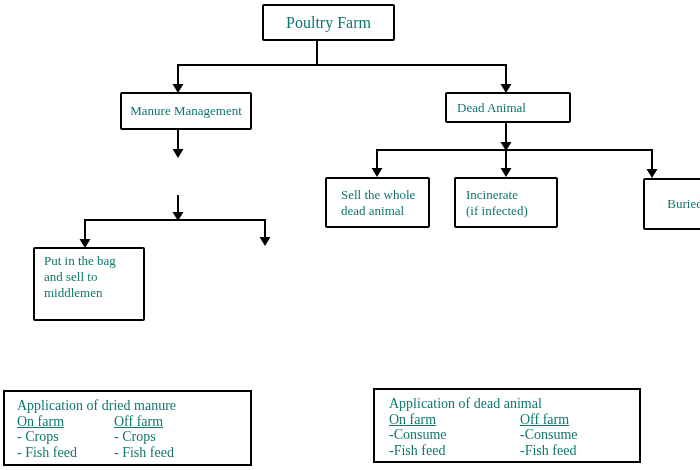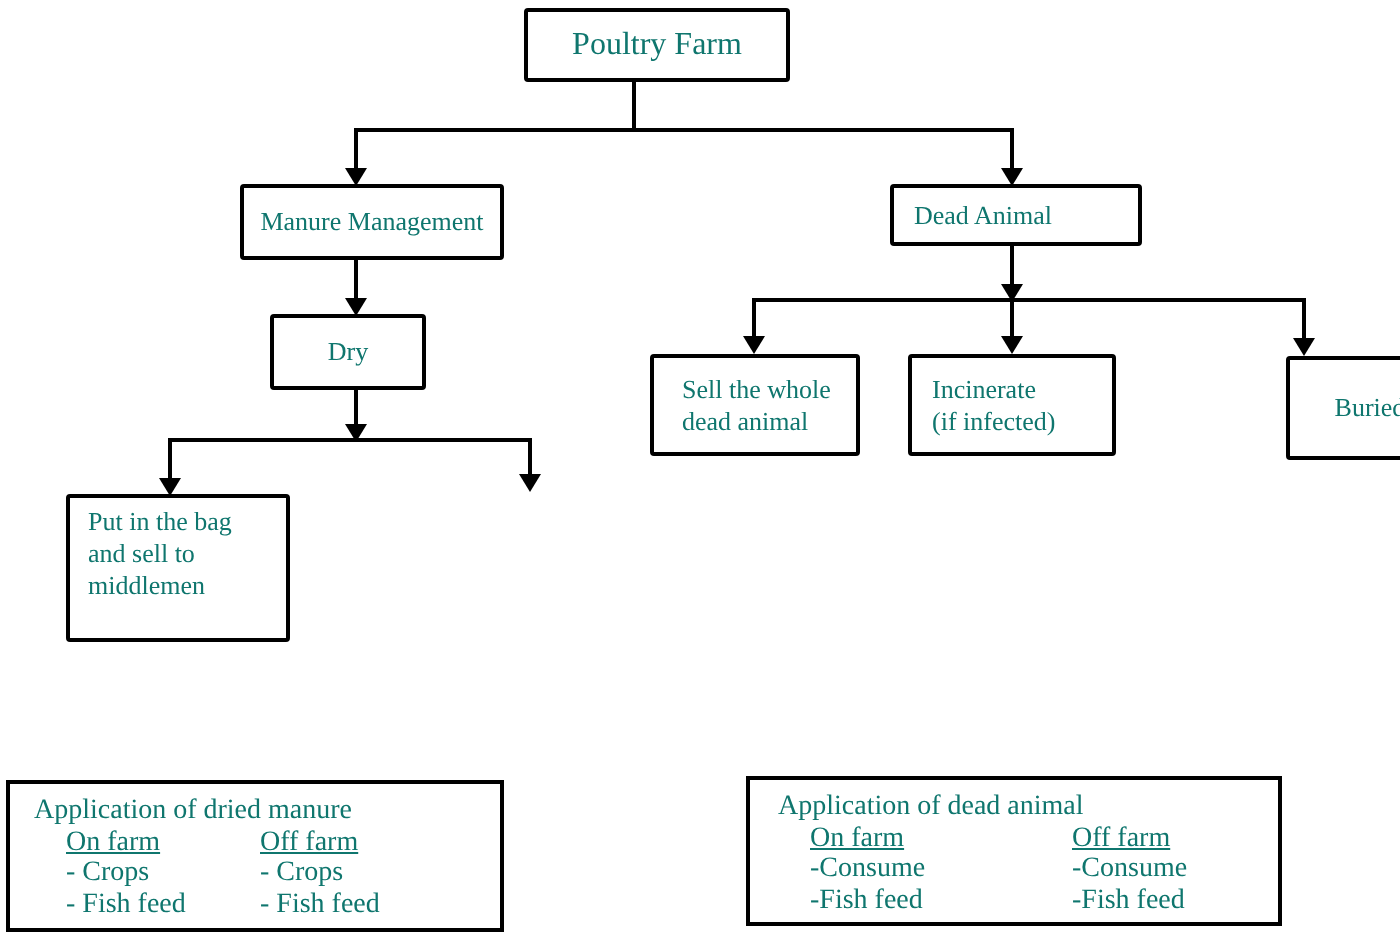--- a/index.html
+++ b/index.html
@@ -45,21 +45,21 @@
   }
   .legend {
     position: absolute;
     box-sizing: border-box;
     border: 2px solid #000000;
     background: #ffffff;
     font-size: 14px;
     line-height: 15.5px;
   }
   .legend-inner { padding: 6px 0 0 12px; }
-  .legend-cols { display: flex; margin-left: 16px; }
+  .legend-cols { display: flex; }
   .lcol { display: flex; flex-direction: column; }
   .col-header { text-decoration: underline; }
 </style>
 </head>
 <body>
 
 <div class="canvas">
 
   <svg class="connectors" viewBox="0 0 700 470">
     <g stroke="#000000" stroke-width="2" fill="#000000">
@@ -106,23 +106,20 @@
   </div>
 
   <div class="node center" style="left:120px; top:92px; width:132px; height:38px;">
     <span>Manure Management</span>
   </div>
 
   <div class="node vcenter-left" style="left:445px; top:92px; width:126px; height:31px;">
     <span>Dead Animal</span>
   </div>
 
-  <div class="node center" style="left:135px; top:157px; width:78px; height:38px;">
-    <span>Dry</span>
-  </div>
 
   <div class="node top-left" style="left:33px; top:247px; width:112px; height:74px;">
     <span>Put in the bag
 and sell to
 middlemen</span>
   </div>
 
 
   <div class="node vcenter-left" style="left:325px; top:177px; width:105px; height:51px;padding-left:14px;">
     <span>Sell the whole

